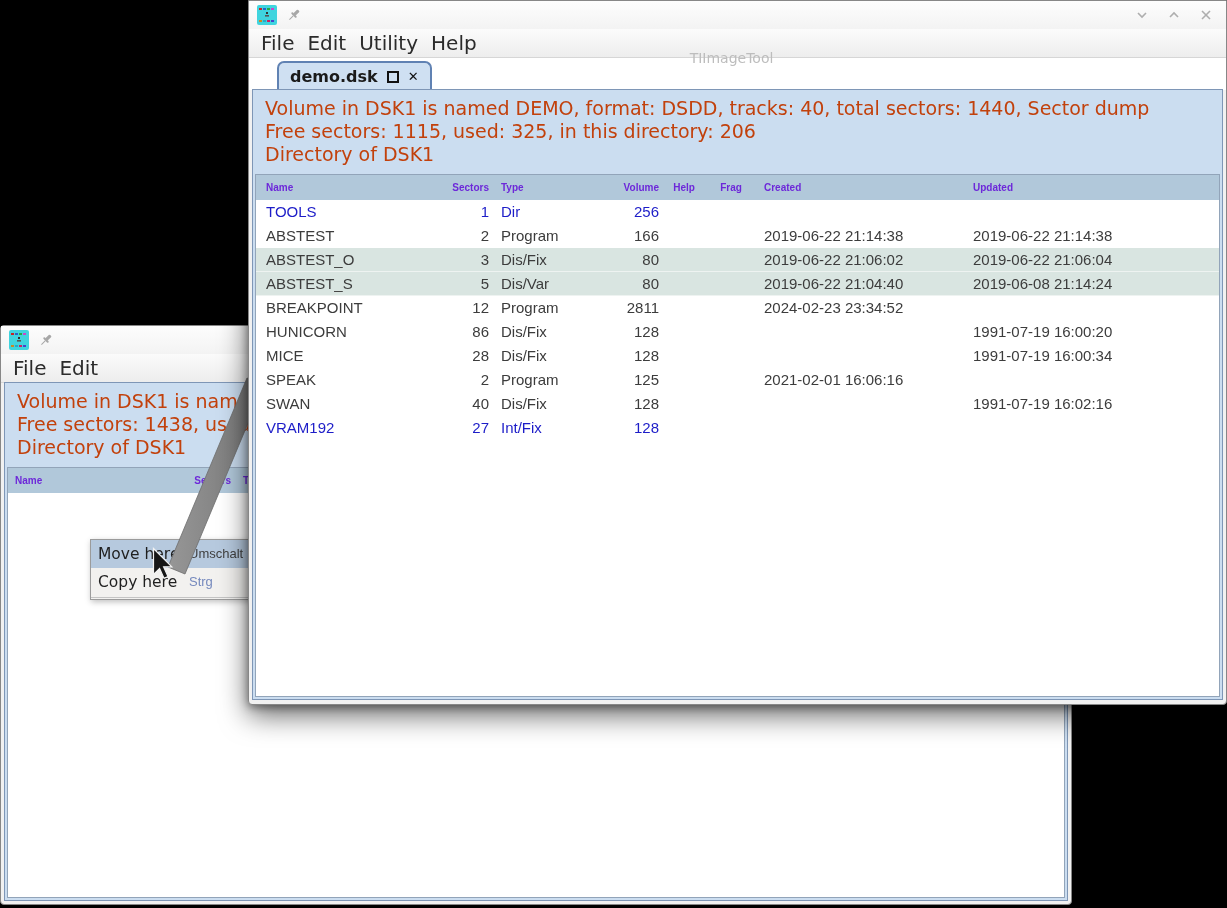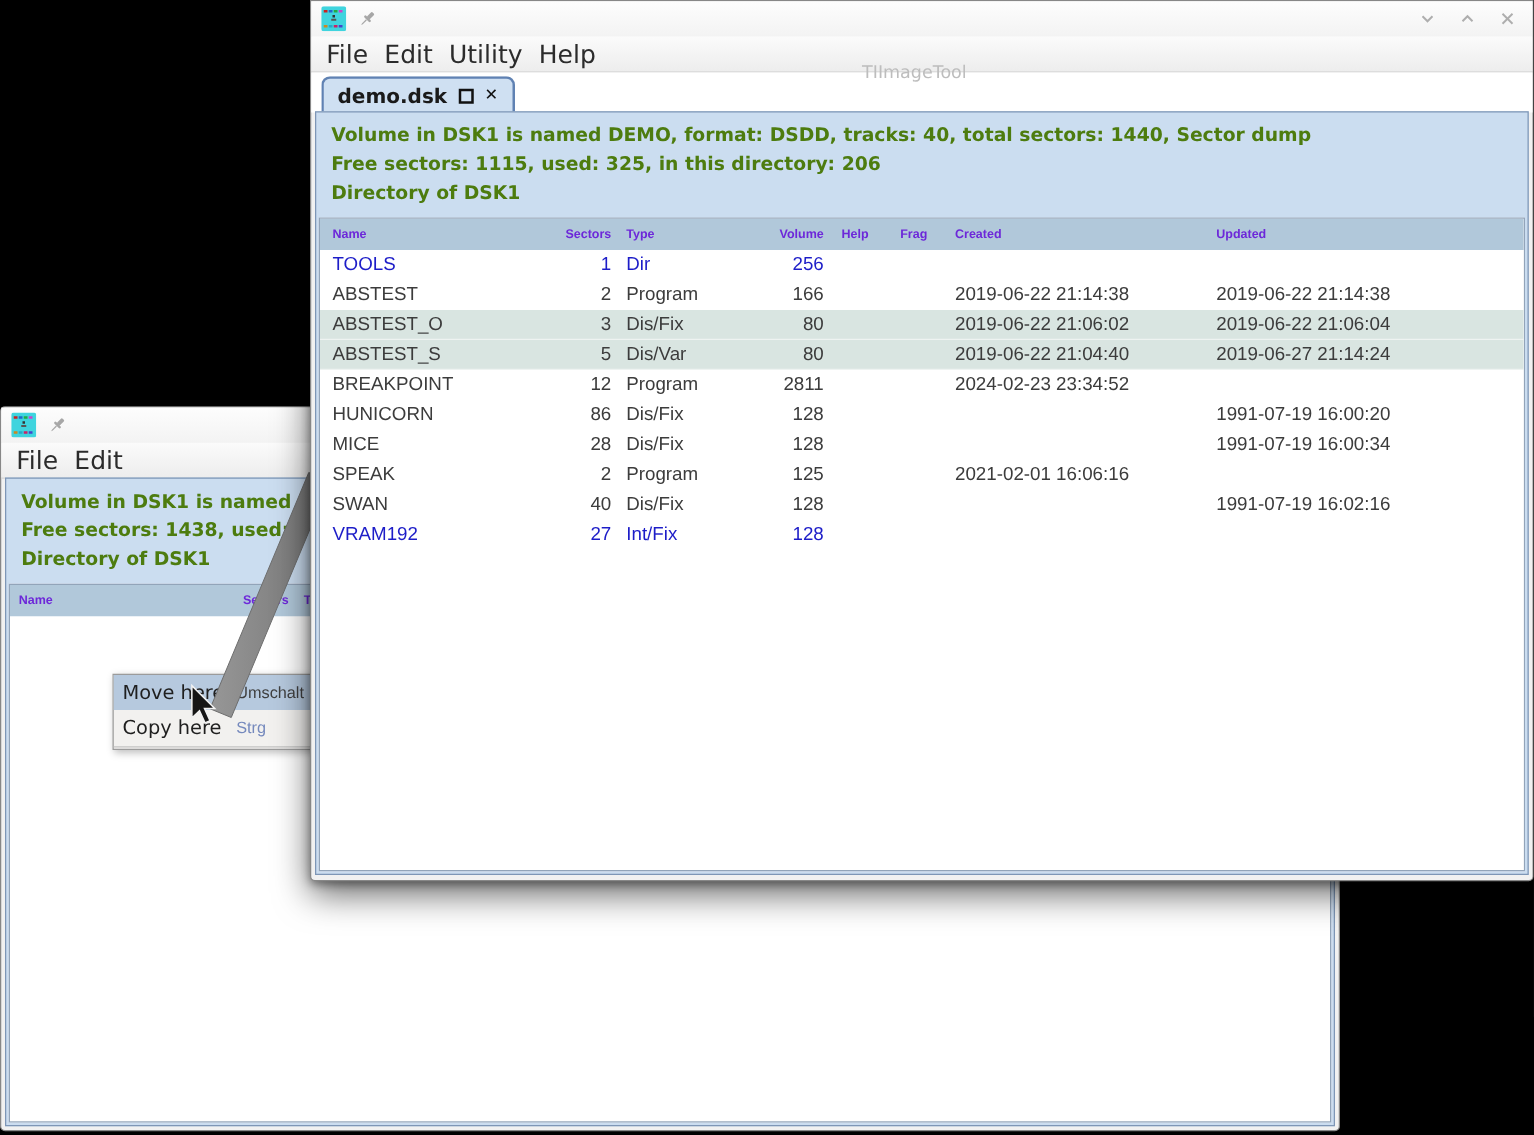--- a/index.html
+++ b/index.html
@@ -19,28 +19,28 @@
            background:linear-gradient(#fbfbfb,#ededed);border-bottom:1px solid #d6d6d6;
            font-size:20px;color:#2b2b2b;}
   .menu-item{white-space:nowrap;}
 
   
   #main-window{left:248px;top:0;width:977px;height:703px;z-index:50;
                border-radius:0 0 4px 4px;box-shadow:0 10px 28px rgba(0,0,0,.6),0 2px 8px rgba(0,0,0,.4);}
   .tabrow{height:32px;background:#fff;display:flex;align-items:flex-end;padding-left:8px;}
   .tab{height:27px;background:#cfe0f2;border:2px solid #6082b3;border-bottom:none;
        border-radius:7px 7px 0 0;display:flex;align-items:center;gap:9px;padding:0 11px;
-       font-weight:bold;font-size:16px;color:#1a1a1a;}
+       font-weight:bold;font-size:16px;color:#1a1a1a;margin-left:20px;}
   .tab-sq{width:8px;height:8px;border:2px solid #111;display:inline-block;}
   .tab-x{font-size:13px;font-weight:bold;color:#111;line-height:10px;}
   .panel{position:absolute;left:3px;right:3px;bottom:4px;background:#cbddf0;
          border:1px solid #7e96b6;display:flex;flex-direction:column;}
   #main-window .panel{top:88px;}
   .info-block{padding:7px 12px 4px;flex:none;}
-  .info-line{font-weight:bold;font-size:15px;line-height:23px;color:#4d7c0f;white-space:nowrap;}
+  .info-line{font-weight:normal;font-size:19px;line-height:23px;color:#c2410c;white-space:nowrap;}
   .table-wrap{flex:1;margin:4px 2px 2px;border:1px solid #92a4b9;background:#fff;
               display:flex;flex-direction:column;min-height:0;overflow:hidden;}
   .thead{flex:none;height:25px;background:#b1c8da;position:relative;
          font-family:"Liberation Sans",sans-serif;font-weight:bold;font-size:10px;color:#6d28d9;}
   .tbody{flex:1;background:#fff;}
   .trow{height:24px;position:relative;font-family:"Liberation Sans",sans-serif;
         font-size:15px;color:#3c3c3c;}
   .trow.selected{background:#d9e5e1;box-shadow:inset 0 -1px 0 rgba(255,255,255,.55);}
   .trow.link .cell{color:#1d1dc8;}
   .cell{position:absolute;top:0;line-height:24px;white-space:nowrap;}
@@ -252,21 +252,21 @@
               <span class="cell c-updated">2019-06-22 21:06:04</span>
             </div>
             <div class="trow selected">
               <span class="cell c-name">ABSTEST_S</span>
               <span class="cell c-sectors">5</span>
               <span class="cell c-type">Dis/Var</span>
               <span class="cell c-length">80</span>
               <span class="cell c-prot"></span>
               <span class="cell c-frag"></span>
               <span class="cell c-created">2019-06-22 21:04:40</span>
-              <span class="cell c-updated">2019-06-27 21:14:24</span>
+              <span class="cell c-updated">2019-06-08 21:14:24</span>
             </div>
             <div class="trow">
               <span class="cell c-name">BREAKPOINT</span>
               <span class="cell c-sectors">12</span>
               <span class="cell c-type">Program</span>
               <span class="cell c-length">2811</span>
               <span class="cell c-prot"></span>
               <span class="cell c-frag"></span>
               <span class="cell c-created">2024-02-23 23:34:52</span>
               <span class="cell c-updated"></span>

